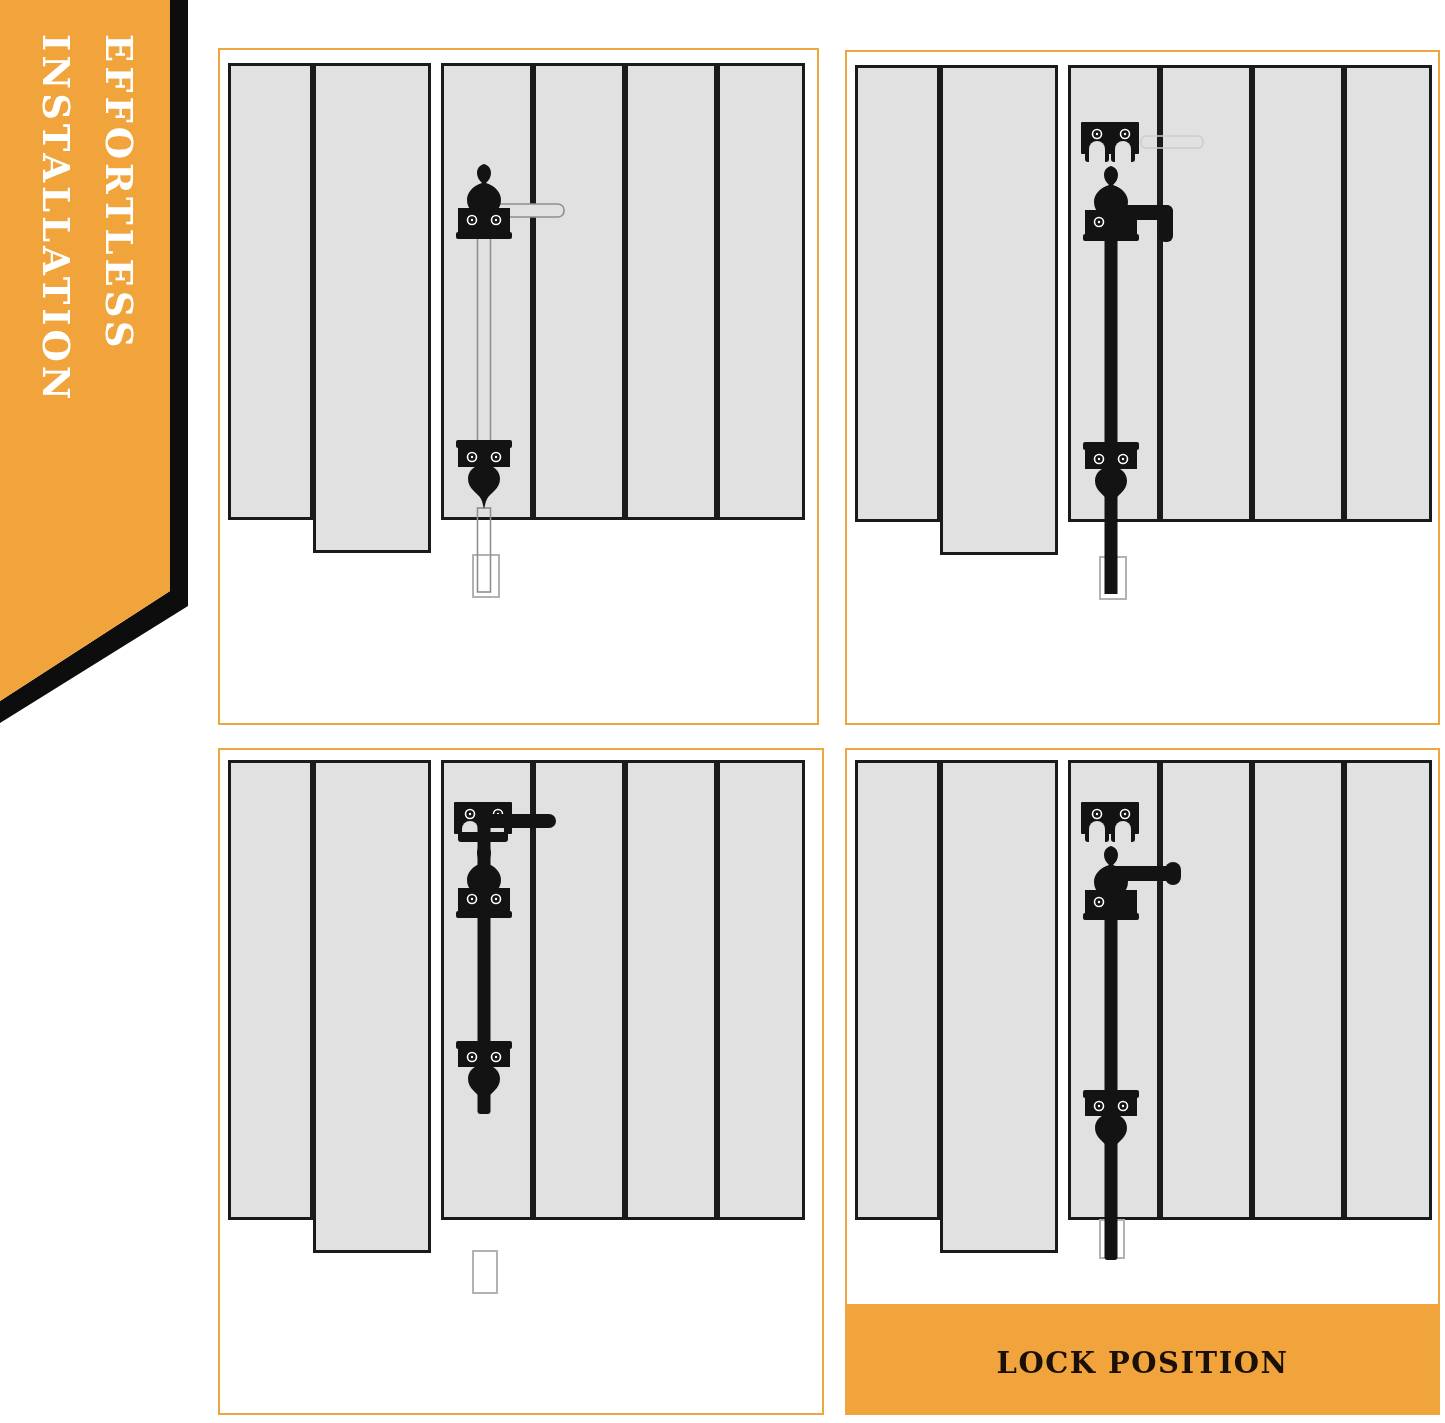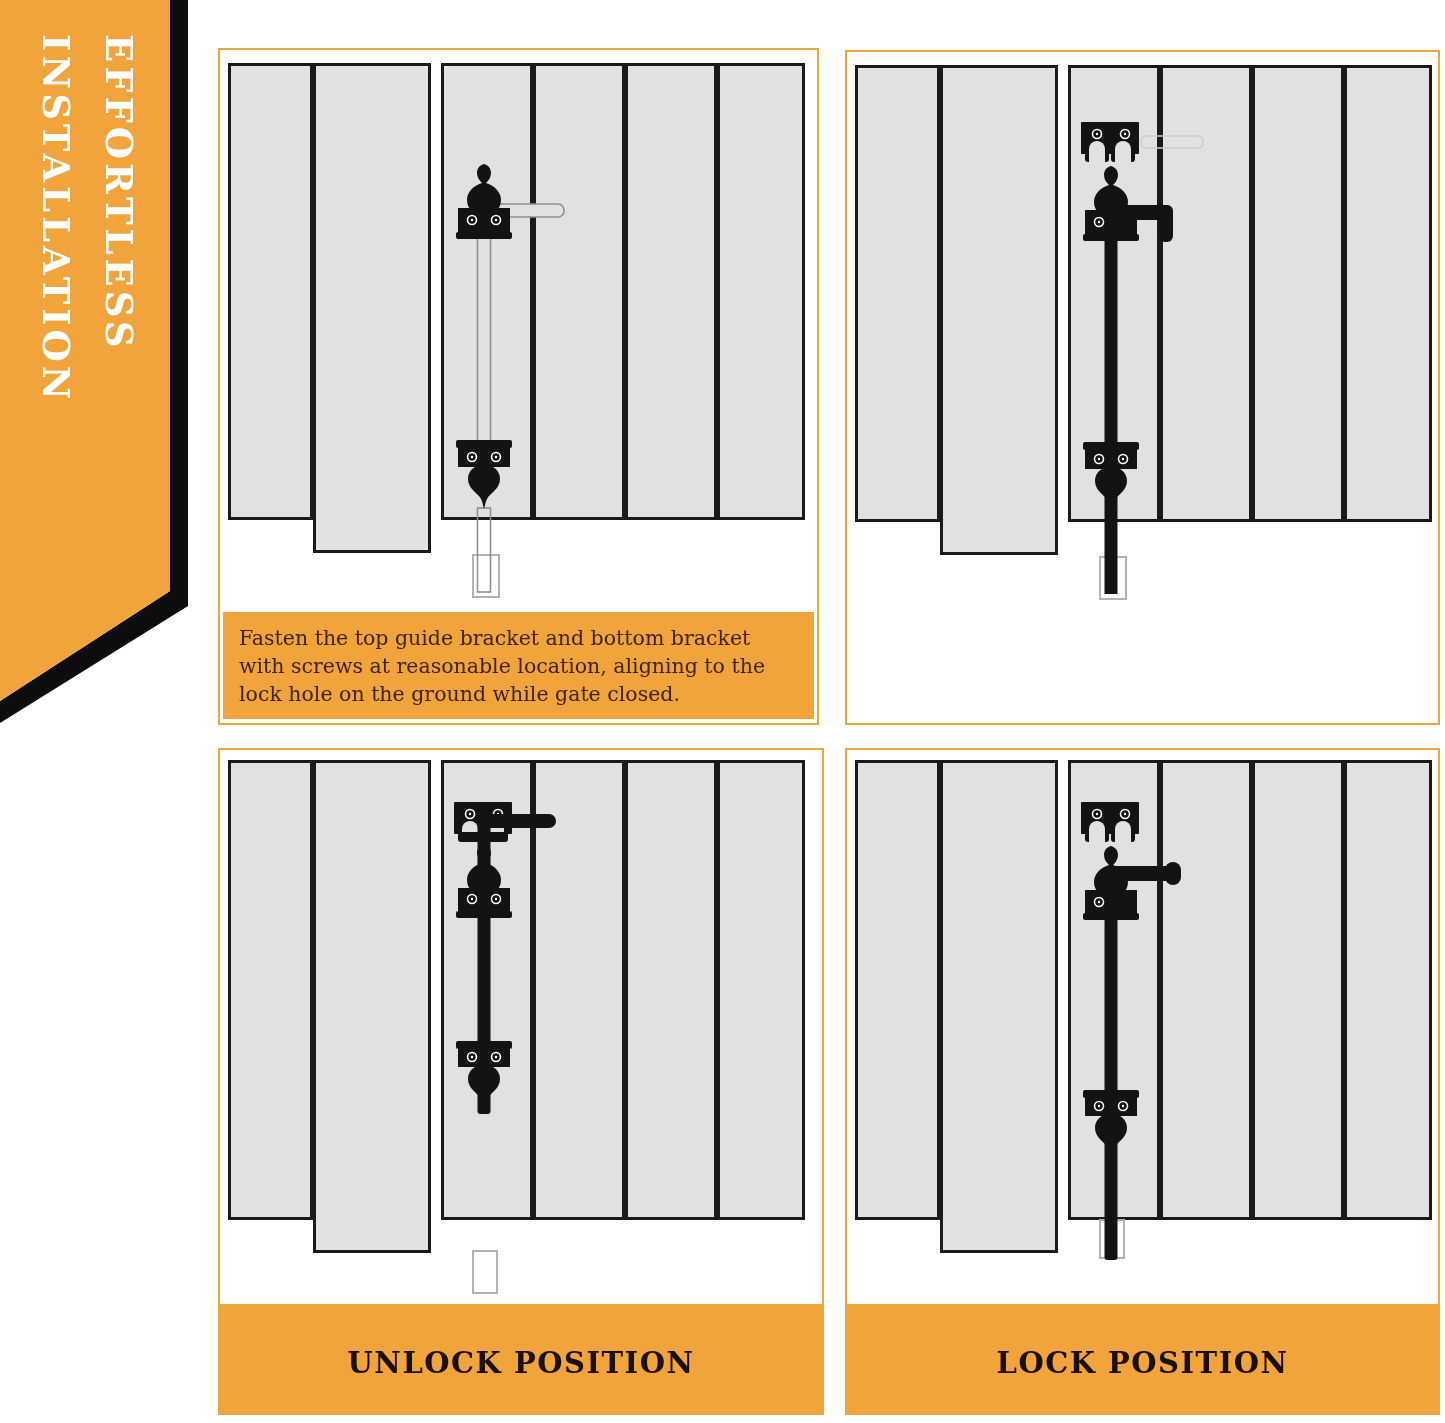--- a/index.html
+++ b/index.html
@@ -112,21 +112,20 @@
     <g>
       <rect class="hw" x="236" y="390" width="56" height="8" rx="2"></rect>
       <rect class="hw" x="238" y="397" width="52" height="20"></rect>
       <circle class="screw-ring" cx="252" cy="407" r="4.5"></circle>
         <circle class="screw-dot" cx="252" cy="407" r="1.2"></circle>
       <circle class="screw-ring" cx="276" cy="407" r="4.5"></circle>
         <circle class="screw-dot" cx="276" cy="407" r="1.2"></circle>
       <path class="hw" transform="translate(264,415)" d="M0,0 C10,0 16,6 16,14 C16,24 6,28 3,34 C1,38 1,41 0,44 C-1,41 -1,38 -3,34 C-6,28 -16,24 -16,14 C-16,6 -10,0 0,0 Z"></path>
     </g>
   </svg>
-  <div class="caption">Fasten the top guide bracket and bottom bracket with screws at reasonable location, aligning to the lock hole on the ground while gate closed.</div>
 </div>
 
 <div class="panel p2 top">
   <div class="plank k1"></div>
   <div class="plank k2"></div>
   <div class="plank k3"></div>
   <div class="plank k4"></div>
   <div class="plank k5"></div>
   <div class="plank k6"></div>
   <svg class="hw-svg" viewBox="0 0 591 671" preserveAspectRatio="none">
@@ -214,23 +213,20 @@
     <g>
       <rect class="hw" x="236" y="291" width="56" height="8" rx="2"></rect>
       <rect class="hw" x="238" y="298" width="52" height="19"></rect>
       <circle class="screw-ring" cx="252" cy="307" r="4.5"></circle>
         <circle class="screw-dot" cx="252" cy="307" r="1.2"></circle>
       <circle class="screw-ring" cx="276" cy="307" r="4.5"></circle>
         <circle class="screw-dot" cx="276" cy="307" r="1.2"></circle>
       <path class="hw" transform="translate(264,315)" d="M0,0 C10,0 16,6 16,14 C16,24 6,28 3,34 C1,38 1,41 0,44 C-1,41 -1,38 -3,34 C-6,28 -16,24 -16,14 C-16,6 -10,0 0,0 Z"></path>
     </g>
   </svg>
-  <div class="band">
-    <div class="pos-label">UNLOCK POSITION</div>
-  </div>
 </div>
 
 <div class="panel p4 bot">
   <div class="plank k1"></div>
   <div class="plank k2"></div>
   <div class="plank k3"></div>
   <div class="plank k4"></div>
   <div class="plank k5"></div>
   <div class="plank k6"></div>
   <svg class="hw-svg" viewBox="0 0 591 663" preserveAspectRatio="none">

